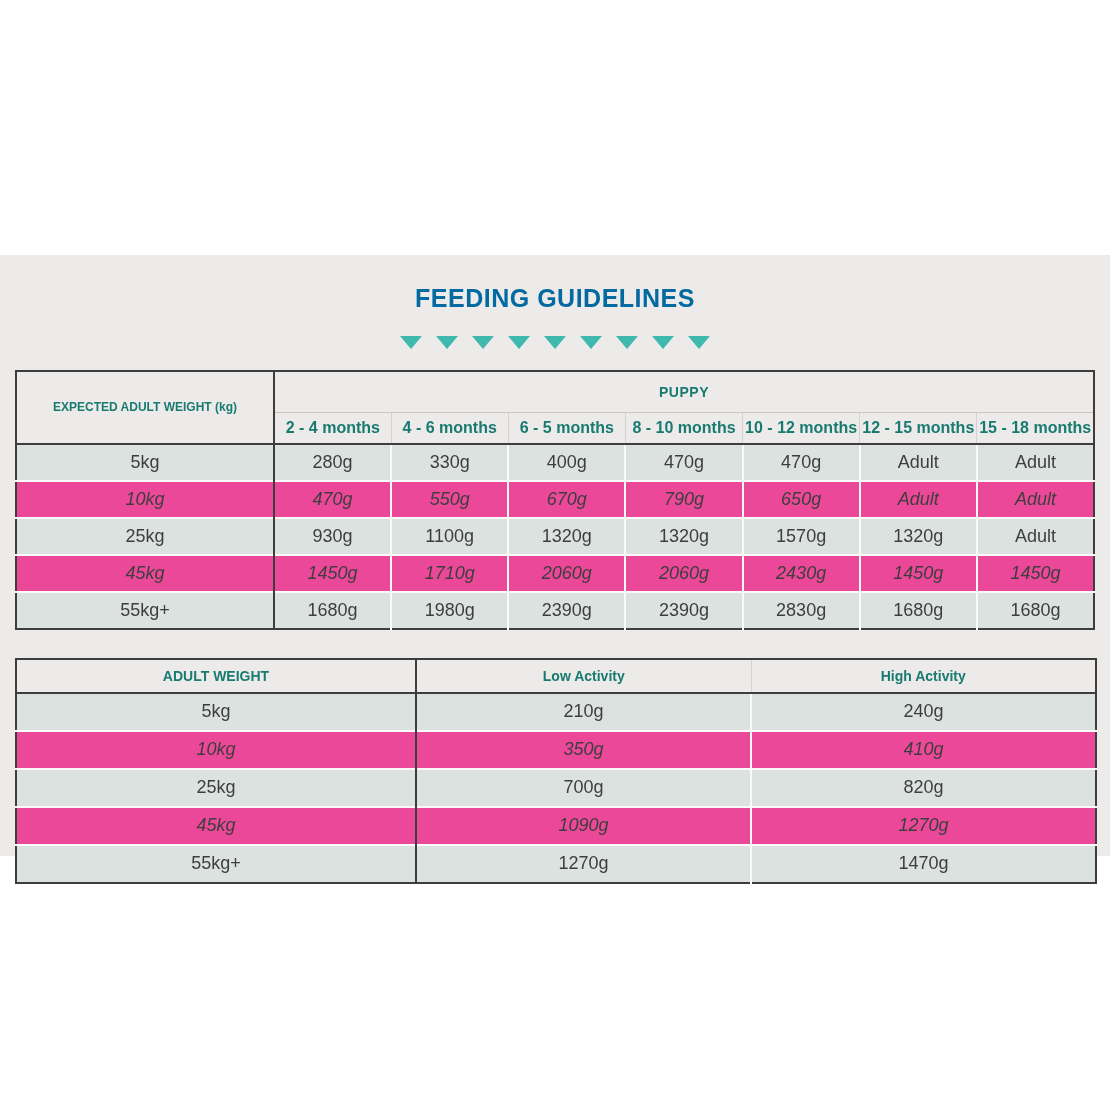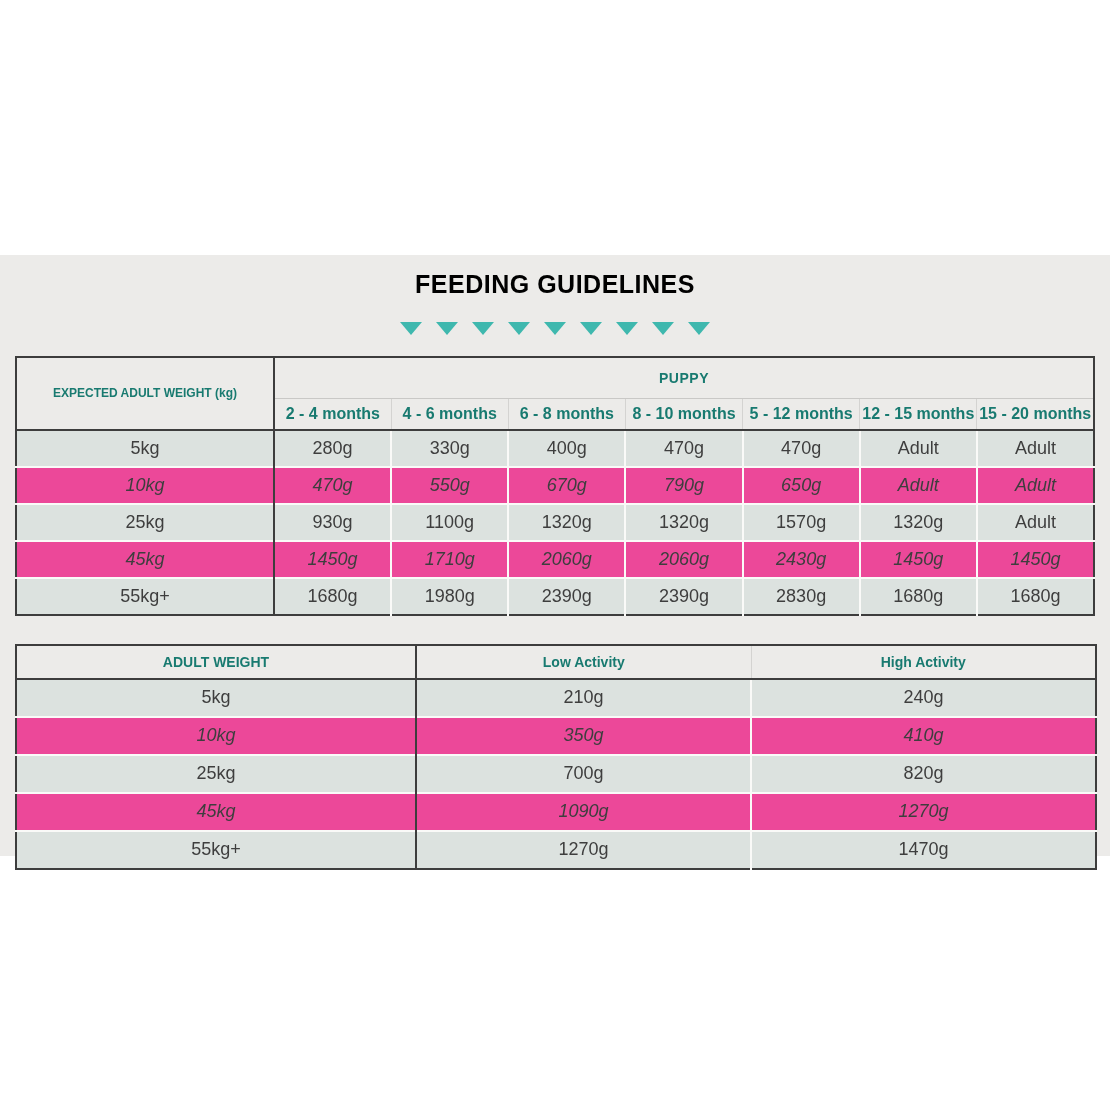--- a/index.html
+++ b/index.html
@@ -19,27 +19,27 @@
   }
   .band {
     position: absolute;
     top: 255px;
     left: 0;
     width: 1110px;
     height: 601px;
     background: #ECEBE9;
   }
   .page-title {
-    margin: 2px;
+    margin: 16px;
     padding-top: 13px;
     text-align: center;
     font-size: 25px;
     font-weight: bold;
     letter-spacing: 0.5px;
-    color: #000000;
+    color: #0369a1;
     line-height: 1.15;
   }
   .triangle-row {
     margin-top: 23px;
     display: flex;
     justify-content: center;
     gap: 14px;
     height: 13px;
   }
   .tri {
@@ -142,25 +142,25 @@
           <col>
       </colgroup>
       <thead>
         <tr>
           <th class="rowhead-col" rowspan="2">EXPECTED ADULT WEIGHT (kg)</th>
           <th class="group-th" colspan="7">PUPPY</th>
         </tr>
         <tr>
           <th class="month-th">2 - 4 months</th>
           <th class="month-th">4 - 6 months</th>
-          <th class="month-th">6 - 8 months</th>
+          <th class="month-th">6 - 5 months</th>
           <th class="month-th">8 - 10 months</th>
-          <th class="month-th">5 - 12 months</th>
+          <th class="month-th">10 - 12 months</th>
           <th class="month-th">12 - 15 months</th>
-          <th class="month-th">15 - 20 months</th>
+          <th class="month-th">15 - 18 months</th>
         </tr>
       </thead>
       <tbody>
         <tr class="green">
           <td class="wcell">5kg</td>
           <td class="v">280g</td>
           <td class="v">330g</td>
           <td class="v">400g</td>
           <td class="v">470g</td>
           <td class="v">470g</td>

